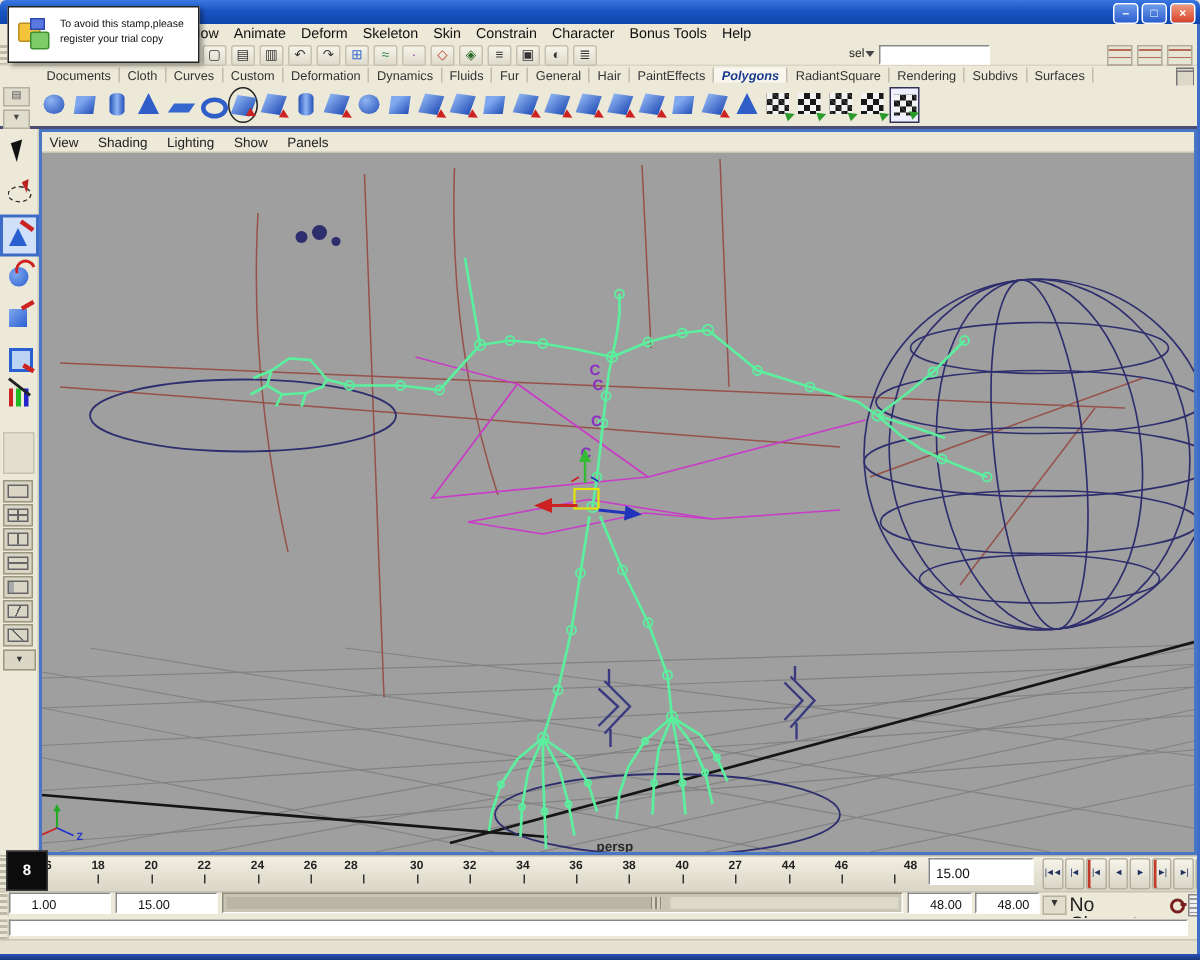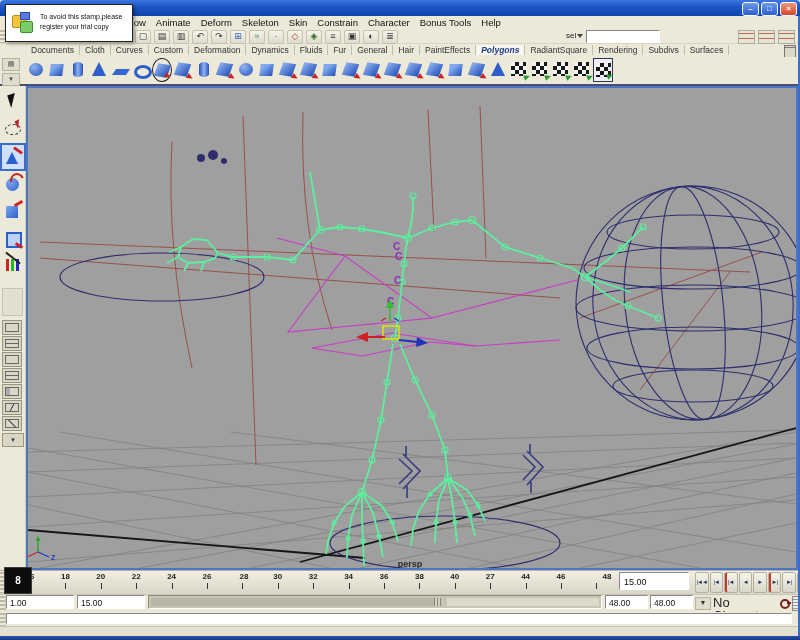--- a/index.html
+++ b/index.html
@@ -112,21 +112,21 @@
   .tkl{position:absolute;top:1px;transform:translateX(-50%);font-size:8px;font-weight:bold;color:#222;}
   .tkm{position:absolute;top:12px;width:1px;height:6px;background:#333;}
   #framebox{left:4px;top:567px;width:26px;height:25px;background:#0c0c0c;border:1px solid #3a3a3a;color:#fff;font-size:10px;font-weight:bold;text-align:center;line-height:25px;z-index:5;}
   #curtime{left:619px;top:572px;width:70px;height:18px;background:#fff;border:1px solid #888;border-right-color:#fff;border-bottom-color:#fff;font-size:9px;line-height:18px;padding-left:4px;box-sizing:border-box;color:#111;}
   #transport{left:695px;top:572px;display:flex;gap:1px;}
   .pb{width:11.5px;height:19px;border:1px solid #b5b1a0;border-radius:2px;background:linear-gradient(#f6f4ea,#d9d6c7);
      font-size:6px;line-height:18px;text-align:center;color:#203060;letter-spacing:-1px;overflow:hidden;}
   .pb.accent{box-shadow:inset 0 0 0 1px rgba(200,40,40,.0), inset 2px 0 0 #c23a2a;}
   
   #rangerow{left:0;top:594px;width:800px;height:18px;background:#ece9d8;border-top:1px solid #c8c4b4;box-sizing:border-box;}
-  .field{position:absolute;top:595px;height:14px;background:#fff;border:1px solid #888;border-right-color:#fff;border-bottom-color:#fff;font-size:8.5px;line-height:14px;padding-left:3px;box-sizing:border-box;color:#111;}
+  .field{position:absolute;top:595px;height:14px;background:#fff;border:1px solid #888;border-right-color:#fff;border-bottom-color:#fff;font-size:8.5px;line-height:14px;padding-left:14px;box-sizing:border-box;color:#111;}
   #rslider{left:148px;top:595px;width:454px;height:14px;background:#c9c5b6;border:1px solid #918d7d;border-right-color:#fff;border-bottom-color:#fff;box-sizing:border-box;}
   #rs-inner{position:absolute;left:2px;top:2px;width:64%;height:8px;background:#bab6a7;}
   #rs-light{position:absolute;left:66%;top:2px;right:2px;height:8px;background:#dcd9ca;}
   #rs-grip{position:absolute;left:63%;top:2px;width:7px;height:8px;background:repeating-linear-gradient(to right,#8a8676 0 1px,#d5d2c3 1px 3px);}
   #charset{position:absolute;left:713px;top:596px;width:64px;font-size:13px;color:#222;line-height:13px;}
   #char-dd{position:absolute;left:695px;top:597px;width:14px;height:11px;text-align:center;font-size:7px;color:#333;background:#e0ddcd;border:1px solid #b5b1a0;line-height:10px;}
   #autokey{position:absolute;left:779px;top:596px;width:12px;height:13px;}
   #autokey::before{content:"";position:absolute;left:1px;top:3px;width:6px;height:6px;border:2px solid #7a2020;border-radius:50%;}
   #autokey::after{content:"";position:absolute;left:8px;top:6px;width:4px;height:2px;background:#7a2020;}
   #animprefs{position:absolute;left:792px;top:596px;width:7px;height:13px;border:1px solid #888;background:repeating-linear-gradient(to bottom,#eee 0 2px,#999 2px 3px);}
@@ -246,20 +246,21 @@
     <div class="lay lv4"></div>
     <div class="lay lv2"></div>
     <div class="lay lv3"></div>
     <div class="lay lv6"></div>
     <div class="lay lv5"></div>
     <div class="lay lv7"></div>
   </div>
 <div id="lay-more" class="abs">▾</div>
 
 <div id="viewport" class="abs">
+  <div id="vpmenu"><span>View</span><span>Shading</span><span>Lighting</span><span>Show</span><span>Panels</span></div>
   <div id="scene">
     <svg width="768" height="466" viewBox="28 102 768 466" xmlns="http://www.w3.org/2000/svg">
 
       <g fill="none" style="stroke:var(--grid)" stroke-width="0.8">
         <path d="M28,452 L796,430 M28,472 L796,443 M28,497 L796,458 M28,527 L796,477 M28,562 L796,500"></path>
         <path d="M40,568 L796,432 M140,568 L796,444 M250,568 L796,458 M360,568 L796,473 M470,568 L796,494 M580,568 L796,523"></path>
         <path d="M28,505 L330,568 M28,472 L520,568 M28,448 L700,568 M60,432 L796,552 M230,432 L796,504"></path>
       </g>
 
       <g fill="none" style="stroke:var(--blackline)" stroke-width="1.8">
@@ -415,21 +416,21 @@
     <span class="tkl" style="left: 65.4px;">18</span>
     <span class="tkm" style="left: 65.4px;"></span>
     <span class="tkl" style="left: 100.8px;">20</span>
     <span class="tkm" style="left: 100.8px;"></span>
     <span class="tkl" style="left: 136.2px;">22</span>
     <span class="tkm" style="left: 136.2px;"></span>
     <span class="tkl" style="left: 171.6px;">24</span>
     <span class="tkm" style="left: 171.6px;"></span>
     <span class="tkl" style="left: 207px;">26</span>
     <span class="tkm" style="left: 207px;"></span>
-    <span class="tkl" style="left: 244px;">28</span>
+    <span class="tkl" style="left: 234px;">28</span>
     <span class="tkm" style="left: 242.4px;"></span>
     <span class="tkl" style="left: 277.8px;">30</span>
     <span class="tkm" style="left: 277.8px;"></span>
     <span class="tkl" style="left: 313.2px;">32</span>
     <span class="tkm" style="left: 313.2px;"></span>
     <span class="tkl" style="left: 348.6px;">34</span>
     <span class="tkm" style="left: 348.6px;"></span>
     <span class="tkl" style="left: 384px;">36</span>
     <span class="tkm" style="left: 384px;"></span>
     <span class="tkl" style="left: 419.4px;">38</span>

